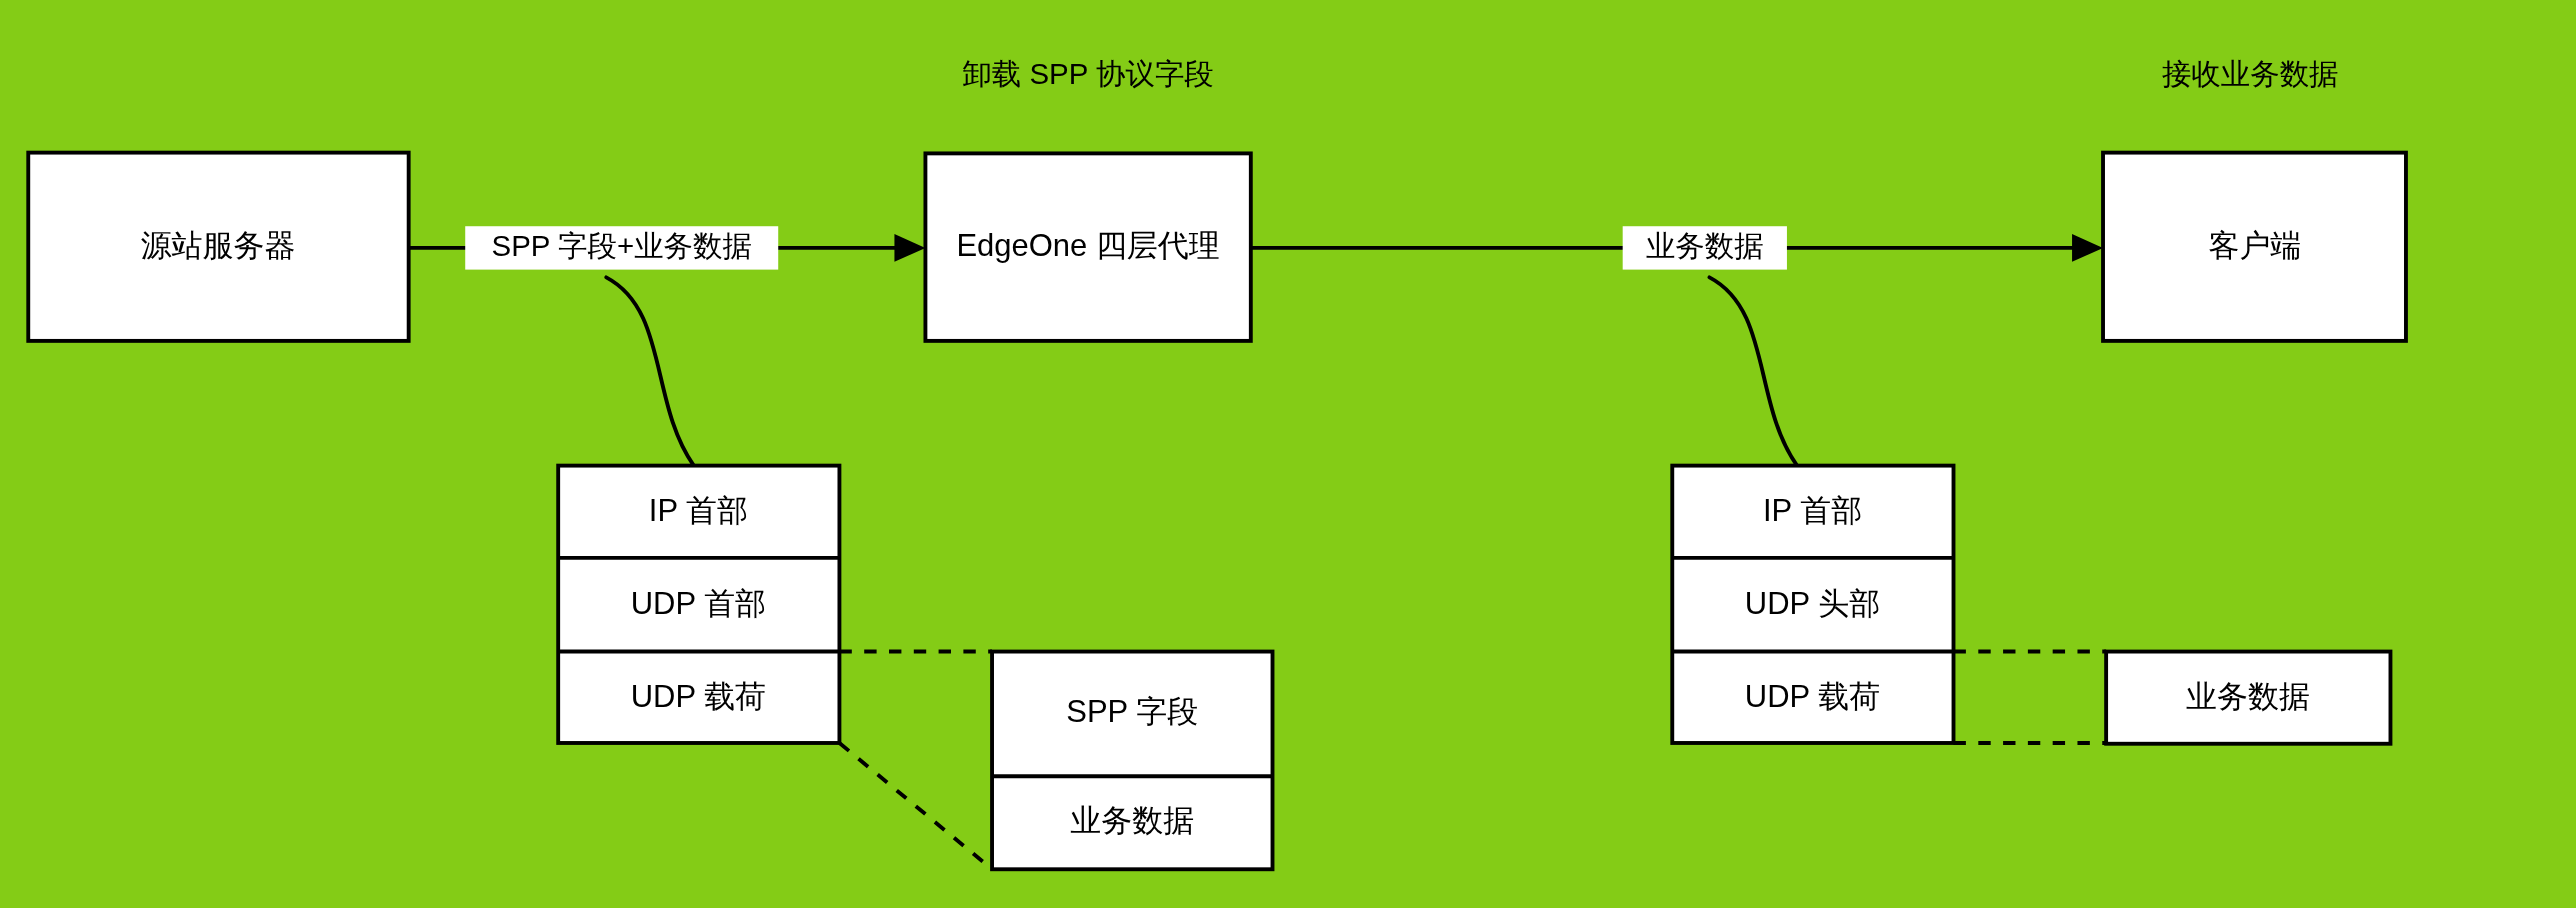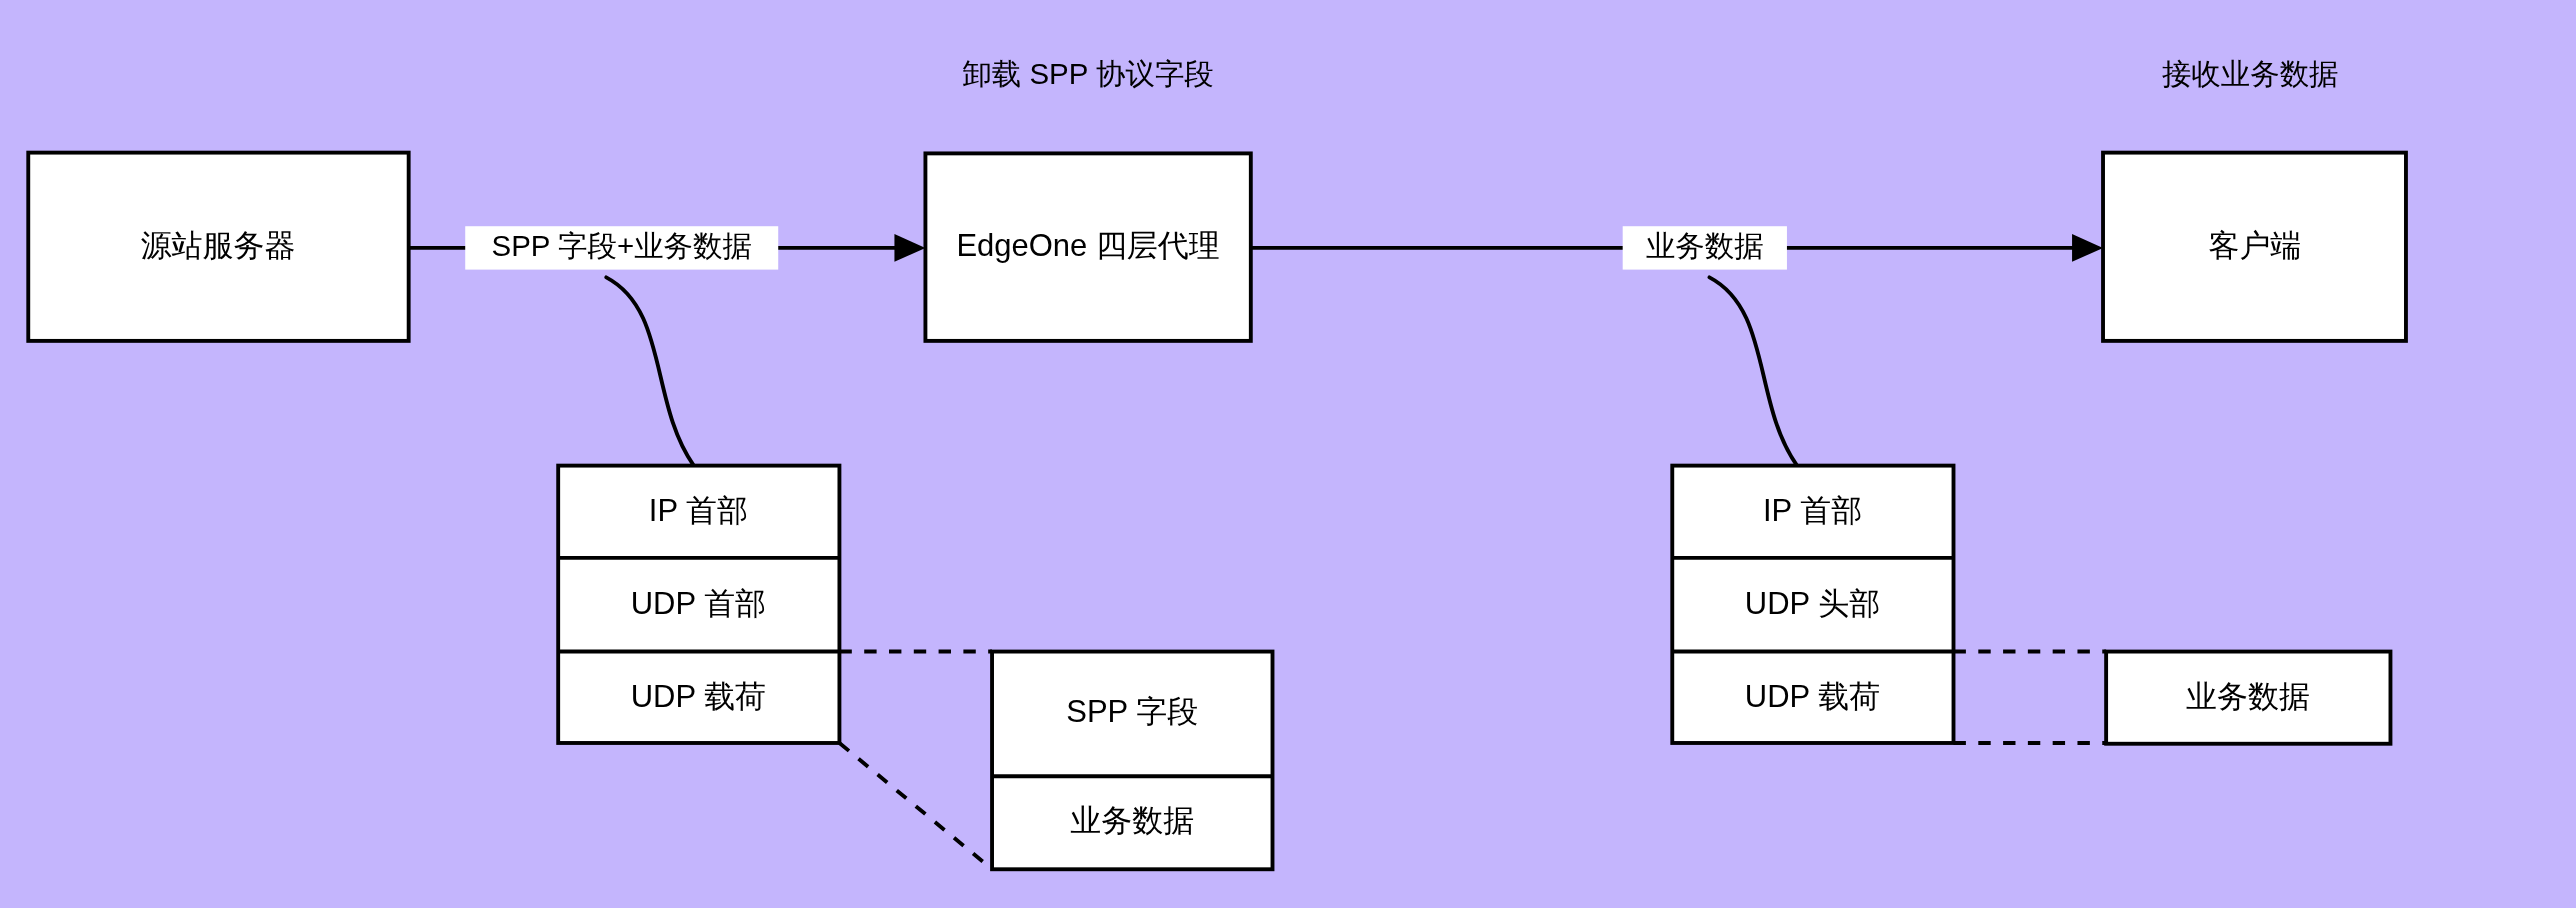--- a/index.html
+++ b/index.html
@@ -10,21 +10,21 @@
   body {
     width: 2576px;
     height: 908px;
     font-family: "Liberation Sans", "DejaVu Sans", sans-serif;
     overflow: hidden;
   }
   #diagram-root {
     position: relative;
     width: 2576px;
     height: 908px;
-    background: #c4b5fd;
+    background: #84cc16;
   }
   svg.diagram-canvas {
     position: absolute;
     inset: 0;
     width: 2576px;
     height: 908px;
     display: block;
   }
   .node-rect {
     fill: #ffffff;

